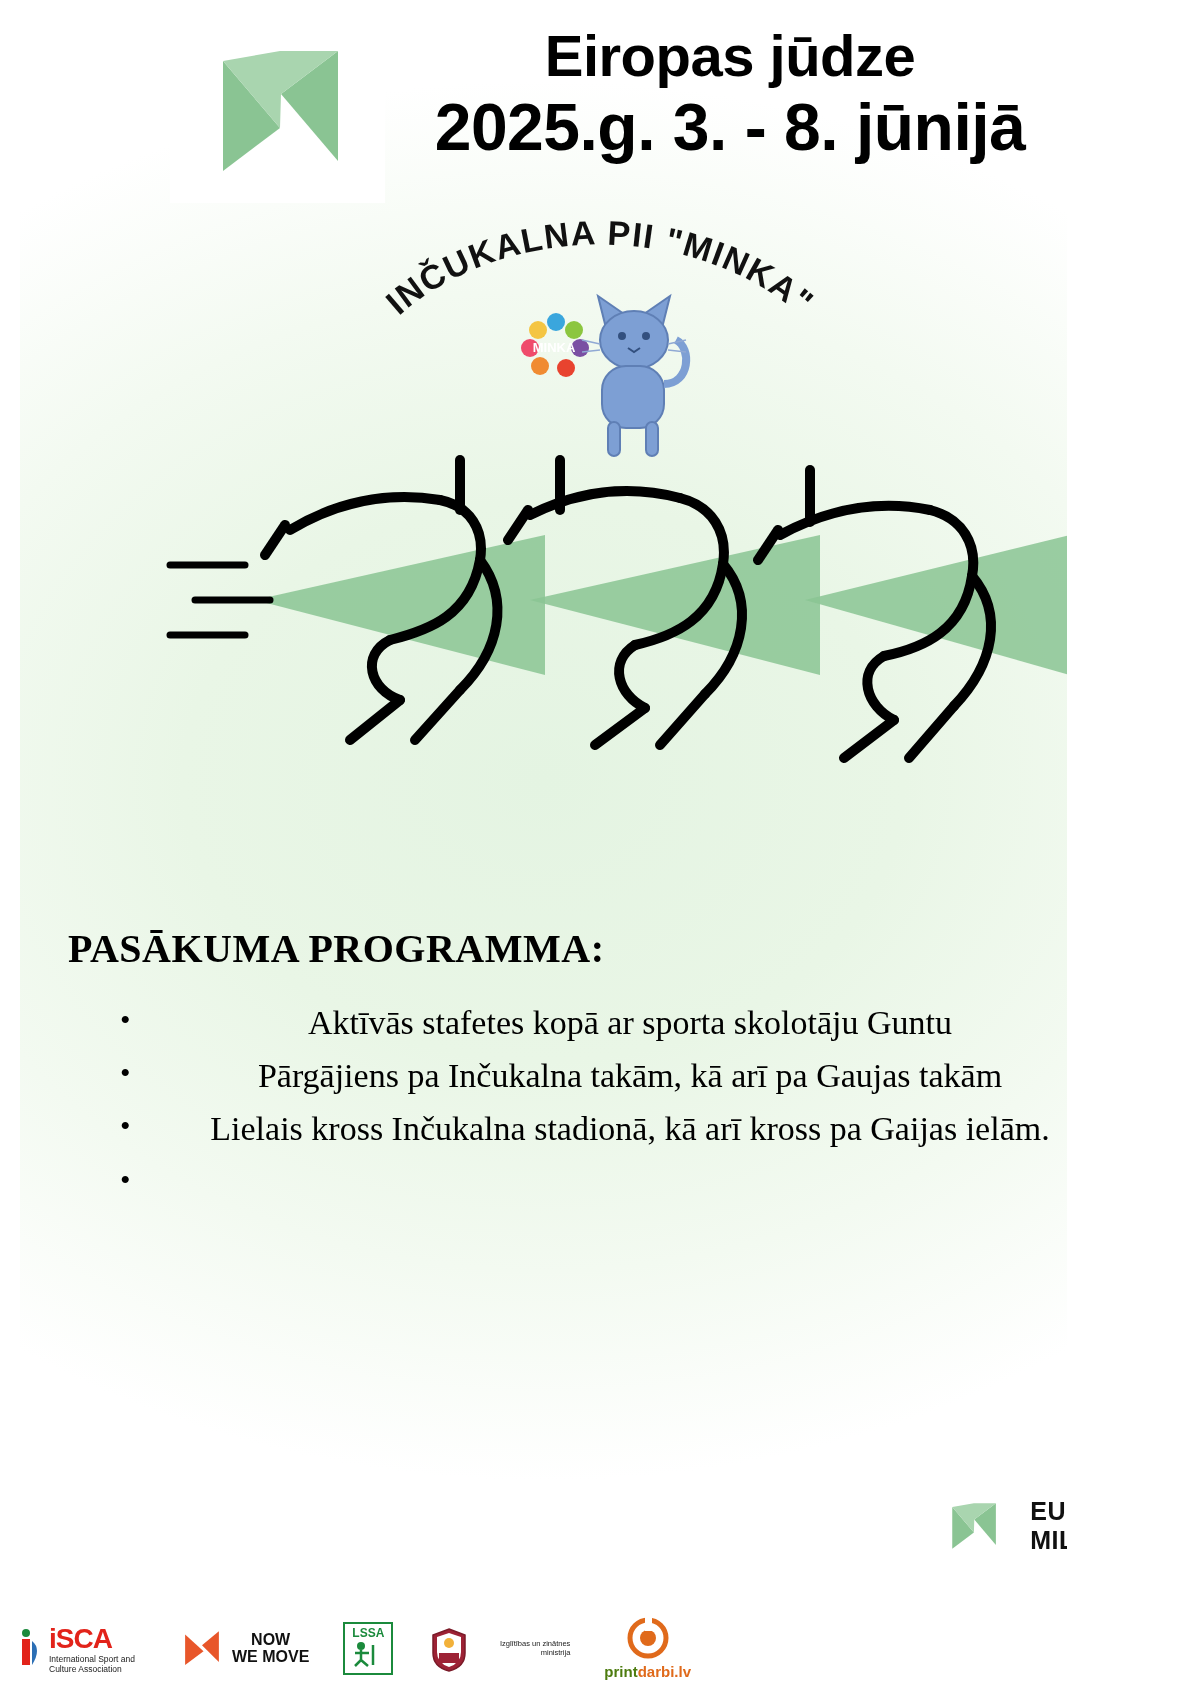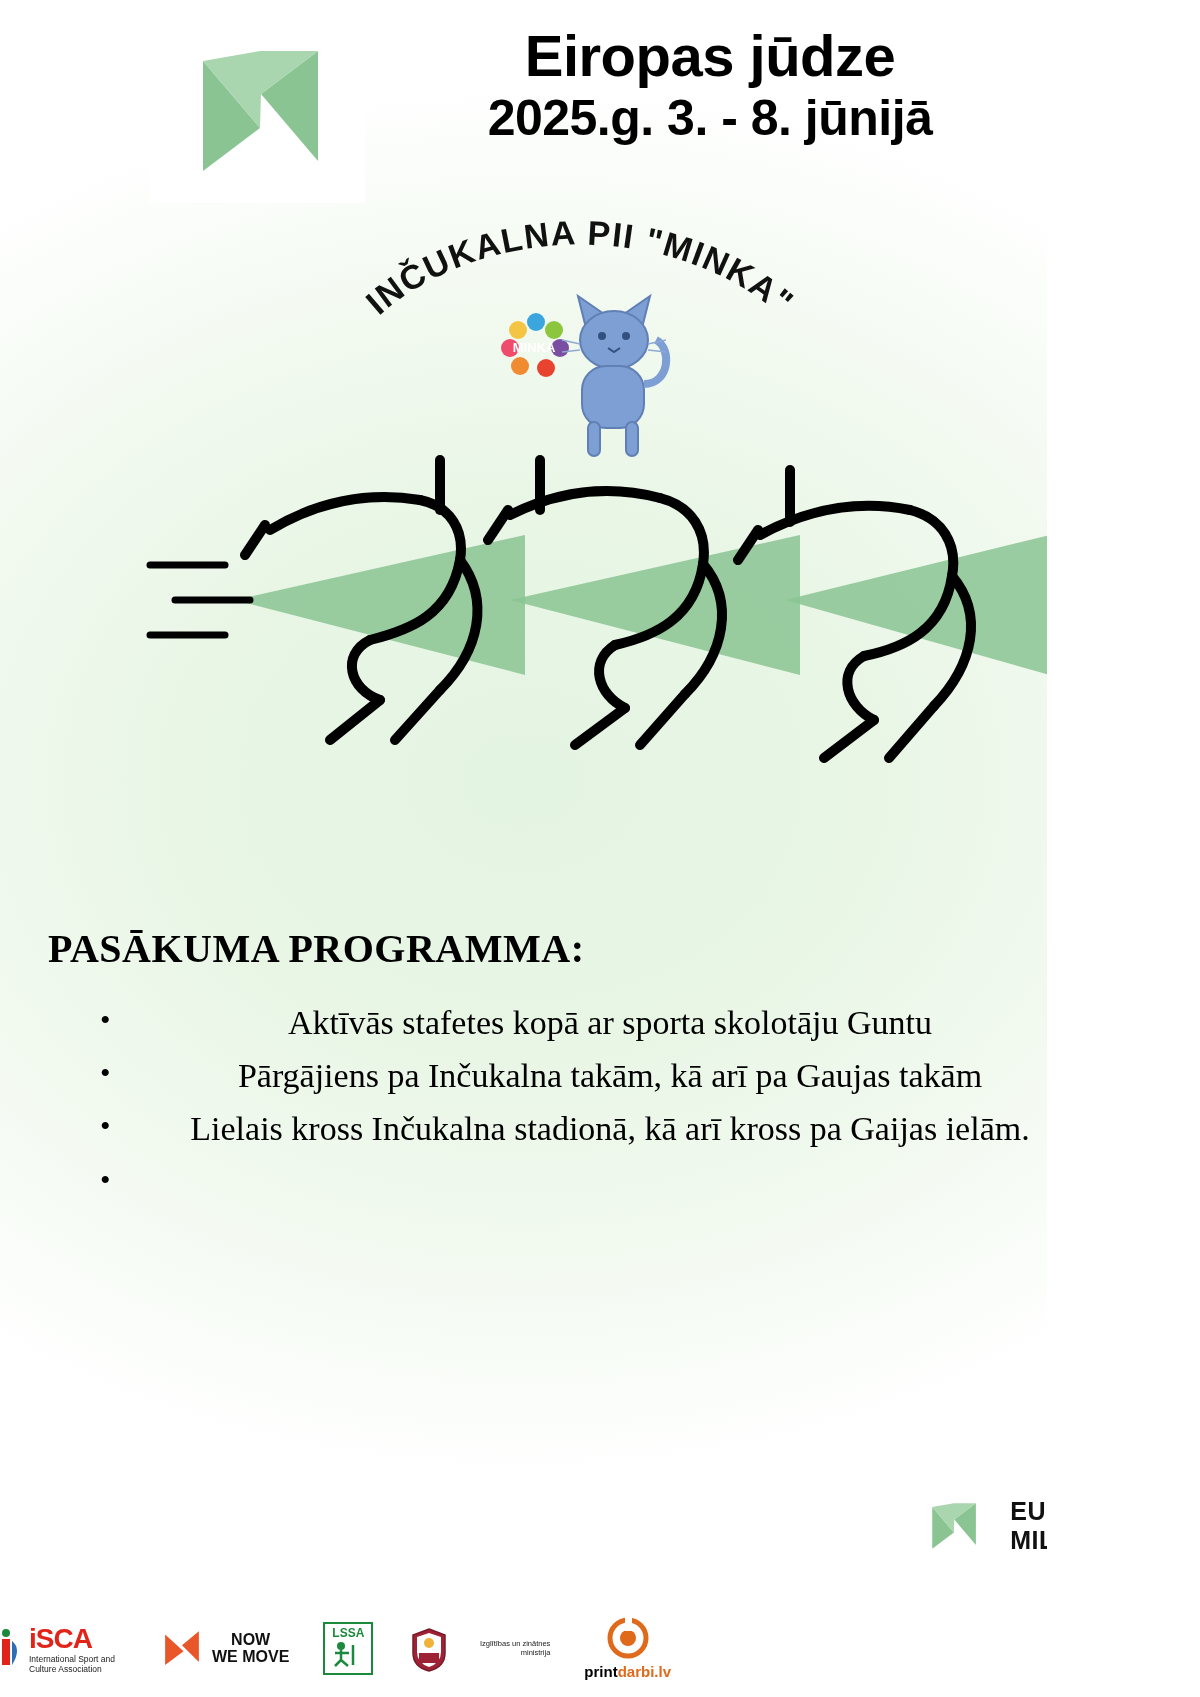--- a/index.html
+++ b/index.html
@@ -15,20 +15,21 @@
     overflow: hidden;
   }
   .poster {
     position: relative;
     width: 1047px;
     height: 1697px;
     background:
       radial-gradient(ellipse 900px 700px at 50% 46%, #e4f4e2 0%, #e9f6e6 40%, #f3faf1 70%, #ffffff 100%),
       linear-gradient(180deg, #f6fbf4 0%, #e8f5e6 35%, #eaf6e7 62%, #ffffff 100%);
     overflow: hidden;
+    margin-left: 20px;
   }
 
   
   .logo-box {
     position: absolute;
     left: 150px;
     top: 18px;
     width: 215px;
     height: 185px;
     background: #ffffff;
@@ -41,21 +42,21 @@
     left: 330px;
     top: 22px;
     width: 760px;
     text-align: center;
     font-weight: bold;
     color: #000;
     line-height: 1.16;
     letter-spacing: -0.5px;
   }
   .title-line1 { font-size: 58px; }
-  .title-line2 { font-size: 50px; text-align: center; }
+  .title-line2 { font-size: 66px; text-align: center; }
 
   
   .arc-wrap {
     position: absolute;
     left: 300px;
     top: 195px;
     width: 560px;
     height: 230px;
   }
   .arc-wrap svg { width: 100%; height: 100%; overflow: visible; }
@@ -202,21 +203,21 @@
     color: #222;
     line-height: 1.15;
     max-width: 92px;
   }
   .printdarbi-word {
     font-family: "Liberation Sans", sans-serif;
     font-size: 15px;
     color: #e06a1b;
     font-weight: bold;
   }
-  .printdarbi-word .dark { color: #000000; }
+  .printdarbi-word .dark { color: #4d7c0f; }
 </style>
 </head>
 <body>
 
 <div class="poster">
 
   <div class="logo-box">
     <svg width="180" height="150" viewBox="0 0 180 150">
       <polygon points="35,135 35,25 92,92" fill="#8ac493"></polygon>
       <polygon points="150,15 150,125 93,58" fill="#8ac493"></polygon>

